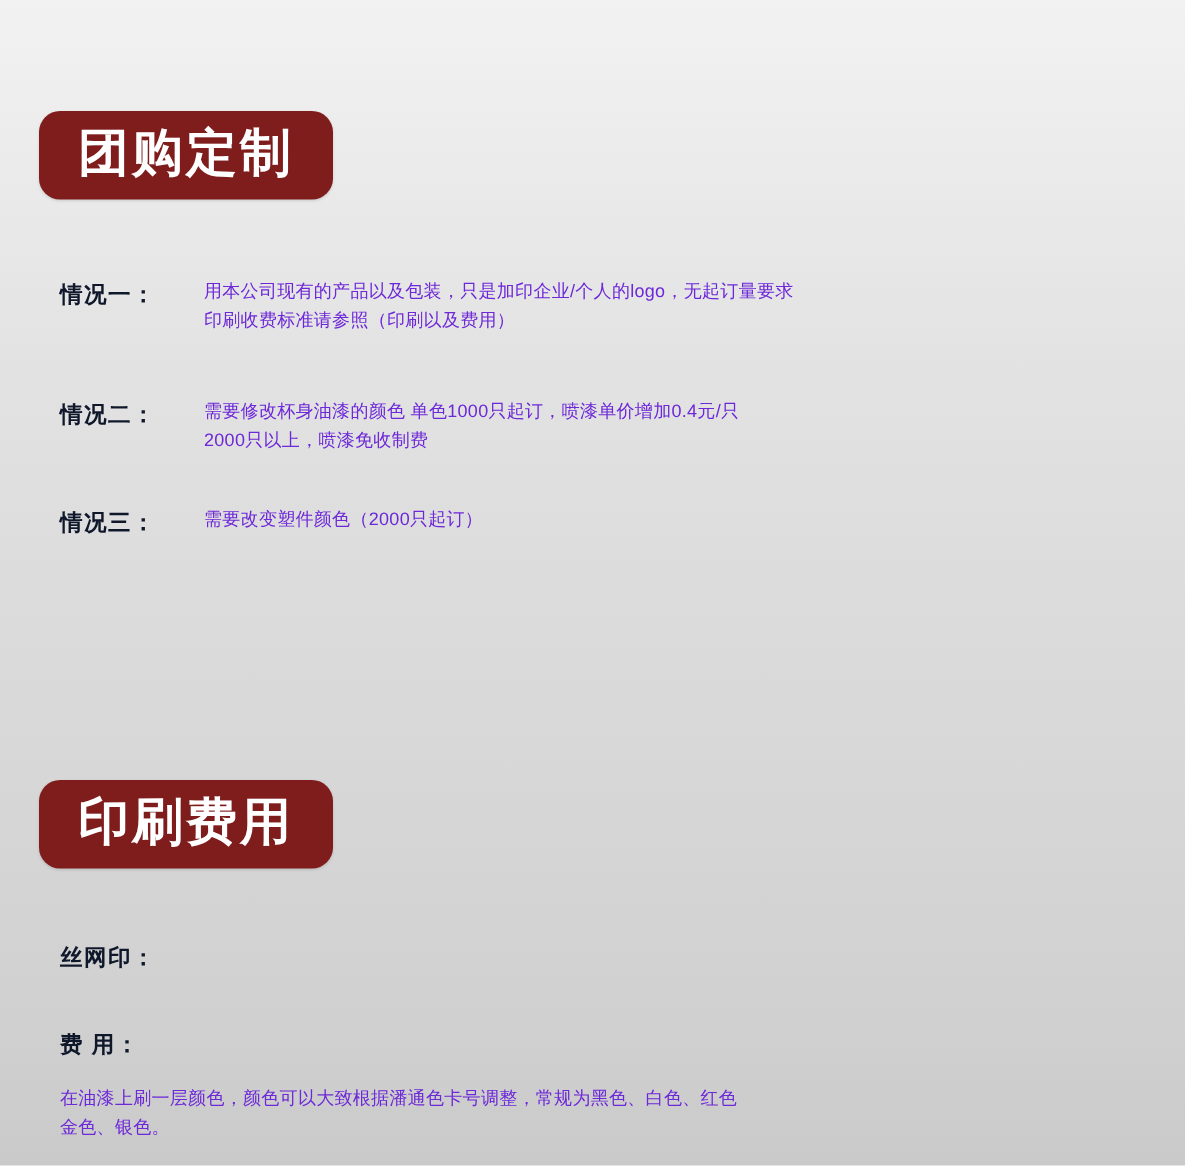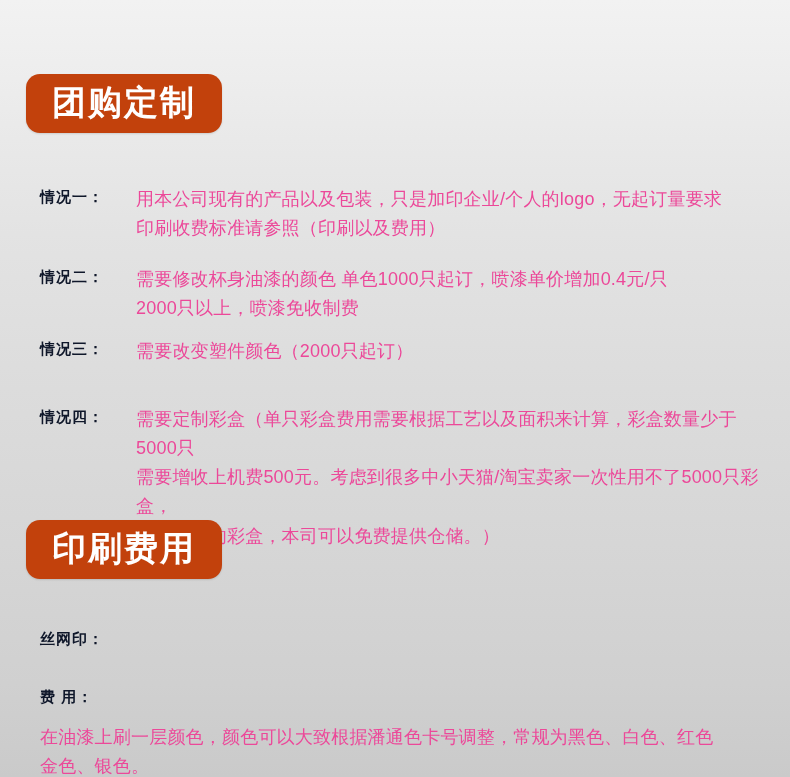--- a/index.html
+++ b/index.html
@@ -19,21 +19,21 @@
     position: relative;
     width: 790px;
     height: 777px;
     box-sizing: border-box;
   }
 
   
   .banner {
     position: absolute;
     display: inline-block;
-    background: #c2410c;
+    background: #7f1d1d;
     color: #ffffff;
     border-radius: 14px;
     padding: 10px 26px 12px 26px;
     font-size: 34px;
     font-weight: bold;
     letter-spacing: 2px;
     line-height: 1.1;
     box-shadow: 0 1px 2px rgba(0,0,0,0.12);
   }
   .banner-1 { left: 26px; top: 74px; }
@@ -51,22 +51,22 @@
     font-size: 15px;
     font-weight: bold;
     color: #0f172a;
     line-height: 1.55;
     letter-spacing: 1px;
   }
   .row-label.spaced {
     letter-spacing: 1px;
   }
   .row-text {
-    font-size: 18px;
-    color: #ec4899;
+    font-size: 12px;
+    color: #6d28d9;
     line-height: 1.62;
     white-space: pre-line;
     letter-spacing: 0.2px;
   }
 
   .r1 { left: 40px; top: 185px; width: 720px; }
   .r2 { left: 40px; top: 265px; width: 720px; }
   .r3 { left: 40px; top: 337px; width: 720px; }
   .r4 { left: 40px; top: 405px; width: 730px; }
 
@@ -90,26 +90,20 @@
     <div class="row-label">情况二：</div>
     <div class="row-text">需要修改杯身油漆的颜色 单色1000只起订，喷漆单价增加0.4元/只
 2000只以上，喷漆免收制费</div>
   </div>
 
   <div class="row r3">
     <div class="row-label">情况三：</div>
     <div class="row-text">需要改变塑件颜色（2000只起订）</div>
   </div>
 
-  <div class="row r4">
-    <div class="row-label">情况四：</div>
-    <div class="row-text">需要定制彩盒（单只彩盒费用需要根据工艺以及面积来计算，彩盒数量少于5000只
-需要增收上机费500元。考虑到很多中小天猫/淘宝卖家一次性用不了5000只彩盒，
-对于剩余的彩盒，本司可以免费提供仓储。）</div>
-  </div>
 
   <div class="banner banner-2">印刷费用</div>
 
   <div class="row r5">
     <div class="row-label">丝网印：</div>
     <div class="row-text">在油漆上刷一层颜色，颜色可以大致根据潘通色卡号调整，常规为黑色、白色、红色
 金色、银色。</div>
   </div>
 
   <div class="row r6">

